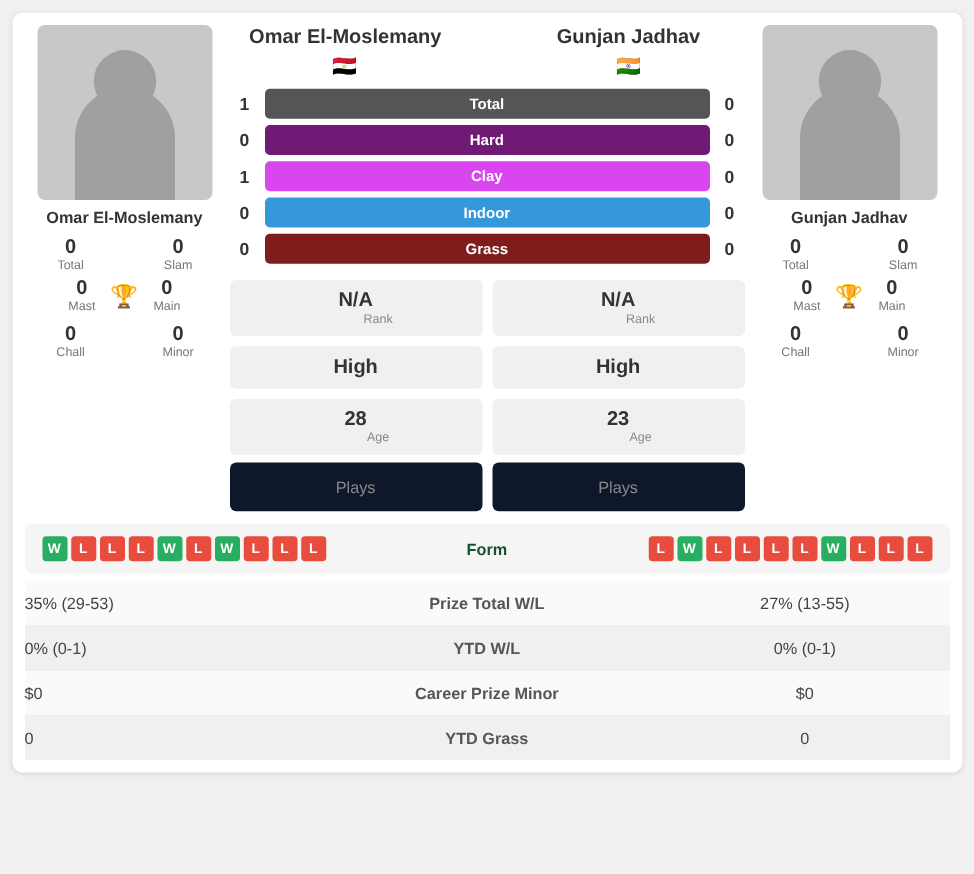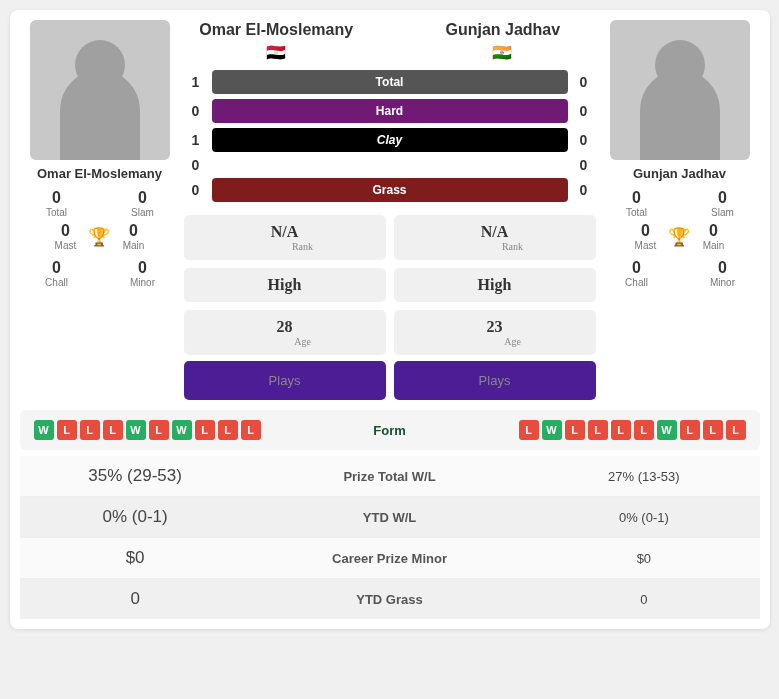--- a/index.html
+++ b/index.html
@@ -93,21 +93,21 @@
       margin-top: 4px;
     }
 
     .trophy-icon {
       color: #4a90d9;
       font-size: 18px;
     }
 
     .surface-total { background: #555; }
     .surface-hard { background: #701a75; }
-    .surface-clay { background: #000000; font-style: italic; }
+    .surface-clay { background: #d946ef; }
     .surface-indoor { background: #3498db; }
     .surface-grass { background: #7f1d1d; }
 
     
     .form-section {
       background: #f5f5f5;
       border-radius: 6px;
       padding: 10px 14px;
       margin-top: 10px;
       display: flex;
@@ -158,22 +158,22 @@
       padding: 10px 0;
       border-bottom: 1px solid #eee;
     }
 
     .stats-table tr:last-child {
       border-bottom: none;
     }
 
     .stats-table .left-val {
       flex: 1;
-      text-align: center;
-      font-size: 17px;
+      text-align: left;
+      font-size: 13px;
       color: #444;
     }
 
     .stats-table .center-label {
       flex: 1.2;
       text-align: center;
       font-size: 13px;
       font-weight: 700;
       color: #555;
     }
@@ -289,21 +289,20 @@
       width: 100%;
       margin-top: 8px;
     }
 
     .m-stat-box {
       flex: 1;
       background: #f0f0f0;
       border-radius: 5px;
       padding: 8px 0;
       text-align: center;
-      font-family: Liberation Serif, serif;
     }
 
     .m-stat-val {
       font-size: 16px;
       font-weight: 700;
       color: #333;
     }
 
     .m-stat-lbl {
       font-size: 10px;
@@ -313,21 +312,21 @@
 
     .plays-boxes {
       display: flex;
       gap: 8px;
       width: 100%;
       margin-top: 6px;
     }
 
     .plays-box {
       flex: 1;
-      background: #4c1d95;
+      background: #0f172a;
       border-radius: 5px;
       padding: 12px 0;
       text-align: center;
       font-size: 13px;
       color: #888;
     }
   </style>
 </head>
 <body>
 
@@ -397,20 +396,21 @@
           <div class="surface-btn surface-hard">Hard</div>
           <span class="score-number">0</span>
         </div>
         <div class="score-line">
           <span class="score-number">1</span>
           <div class="surface-btn surface-clay">Clay</div>
           <span class="score-number">0</span>
         </div>
         <div class="score-line">
           <span class="score-number">0</span>
+          <div class="surface-btn surface-indoor">Indoor</div>
           <span class="score-number">0</span>
         </div>
         <div class="score-line">
           <span class="score-number">0</span>
           <div class="surface-btn surface-grass">Grass</div>
           <span class="score-number">0</span>
         </div>
       </div>
 
       <div class="middle-stat-boxes">
@@ -518,21 +518,21 @@
         <div class="form-badge form-badge-l">L</div>
       </div>
   </div>
 
   <div>
     <table class="stats-table">
       <tbody id="stats-tbody">
           <tr>
       <td class="left-val">35% (29-53)</td>
       <td class="center-label">Prize Total W/L</td>
-      <td class="right-val">27% (13-53)</td>
+      <td class="right-val">27% (13-55)</td>
     </tr>
           <tr>
       <td class="left-val">0% (0-1)</td>
       <td class="center-label">YTD W/L</td>
       <td class="right-val">0% (0-1)</td>
     </tr>
           <tr>
       <td class="left-val">$0</td>
       <td class="center-label">Career Prize Minor</td>
       <td class="right-val">$0</td>

